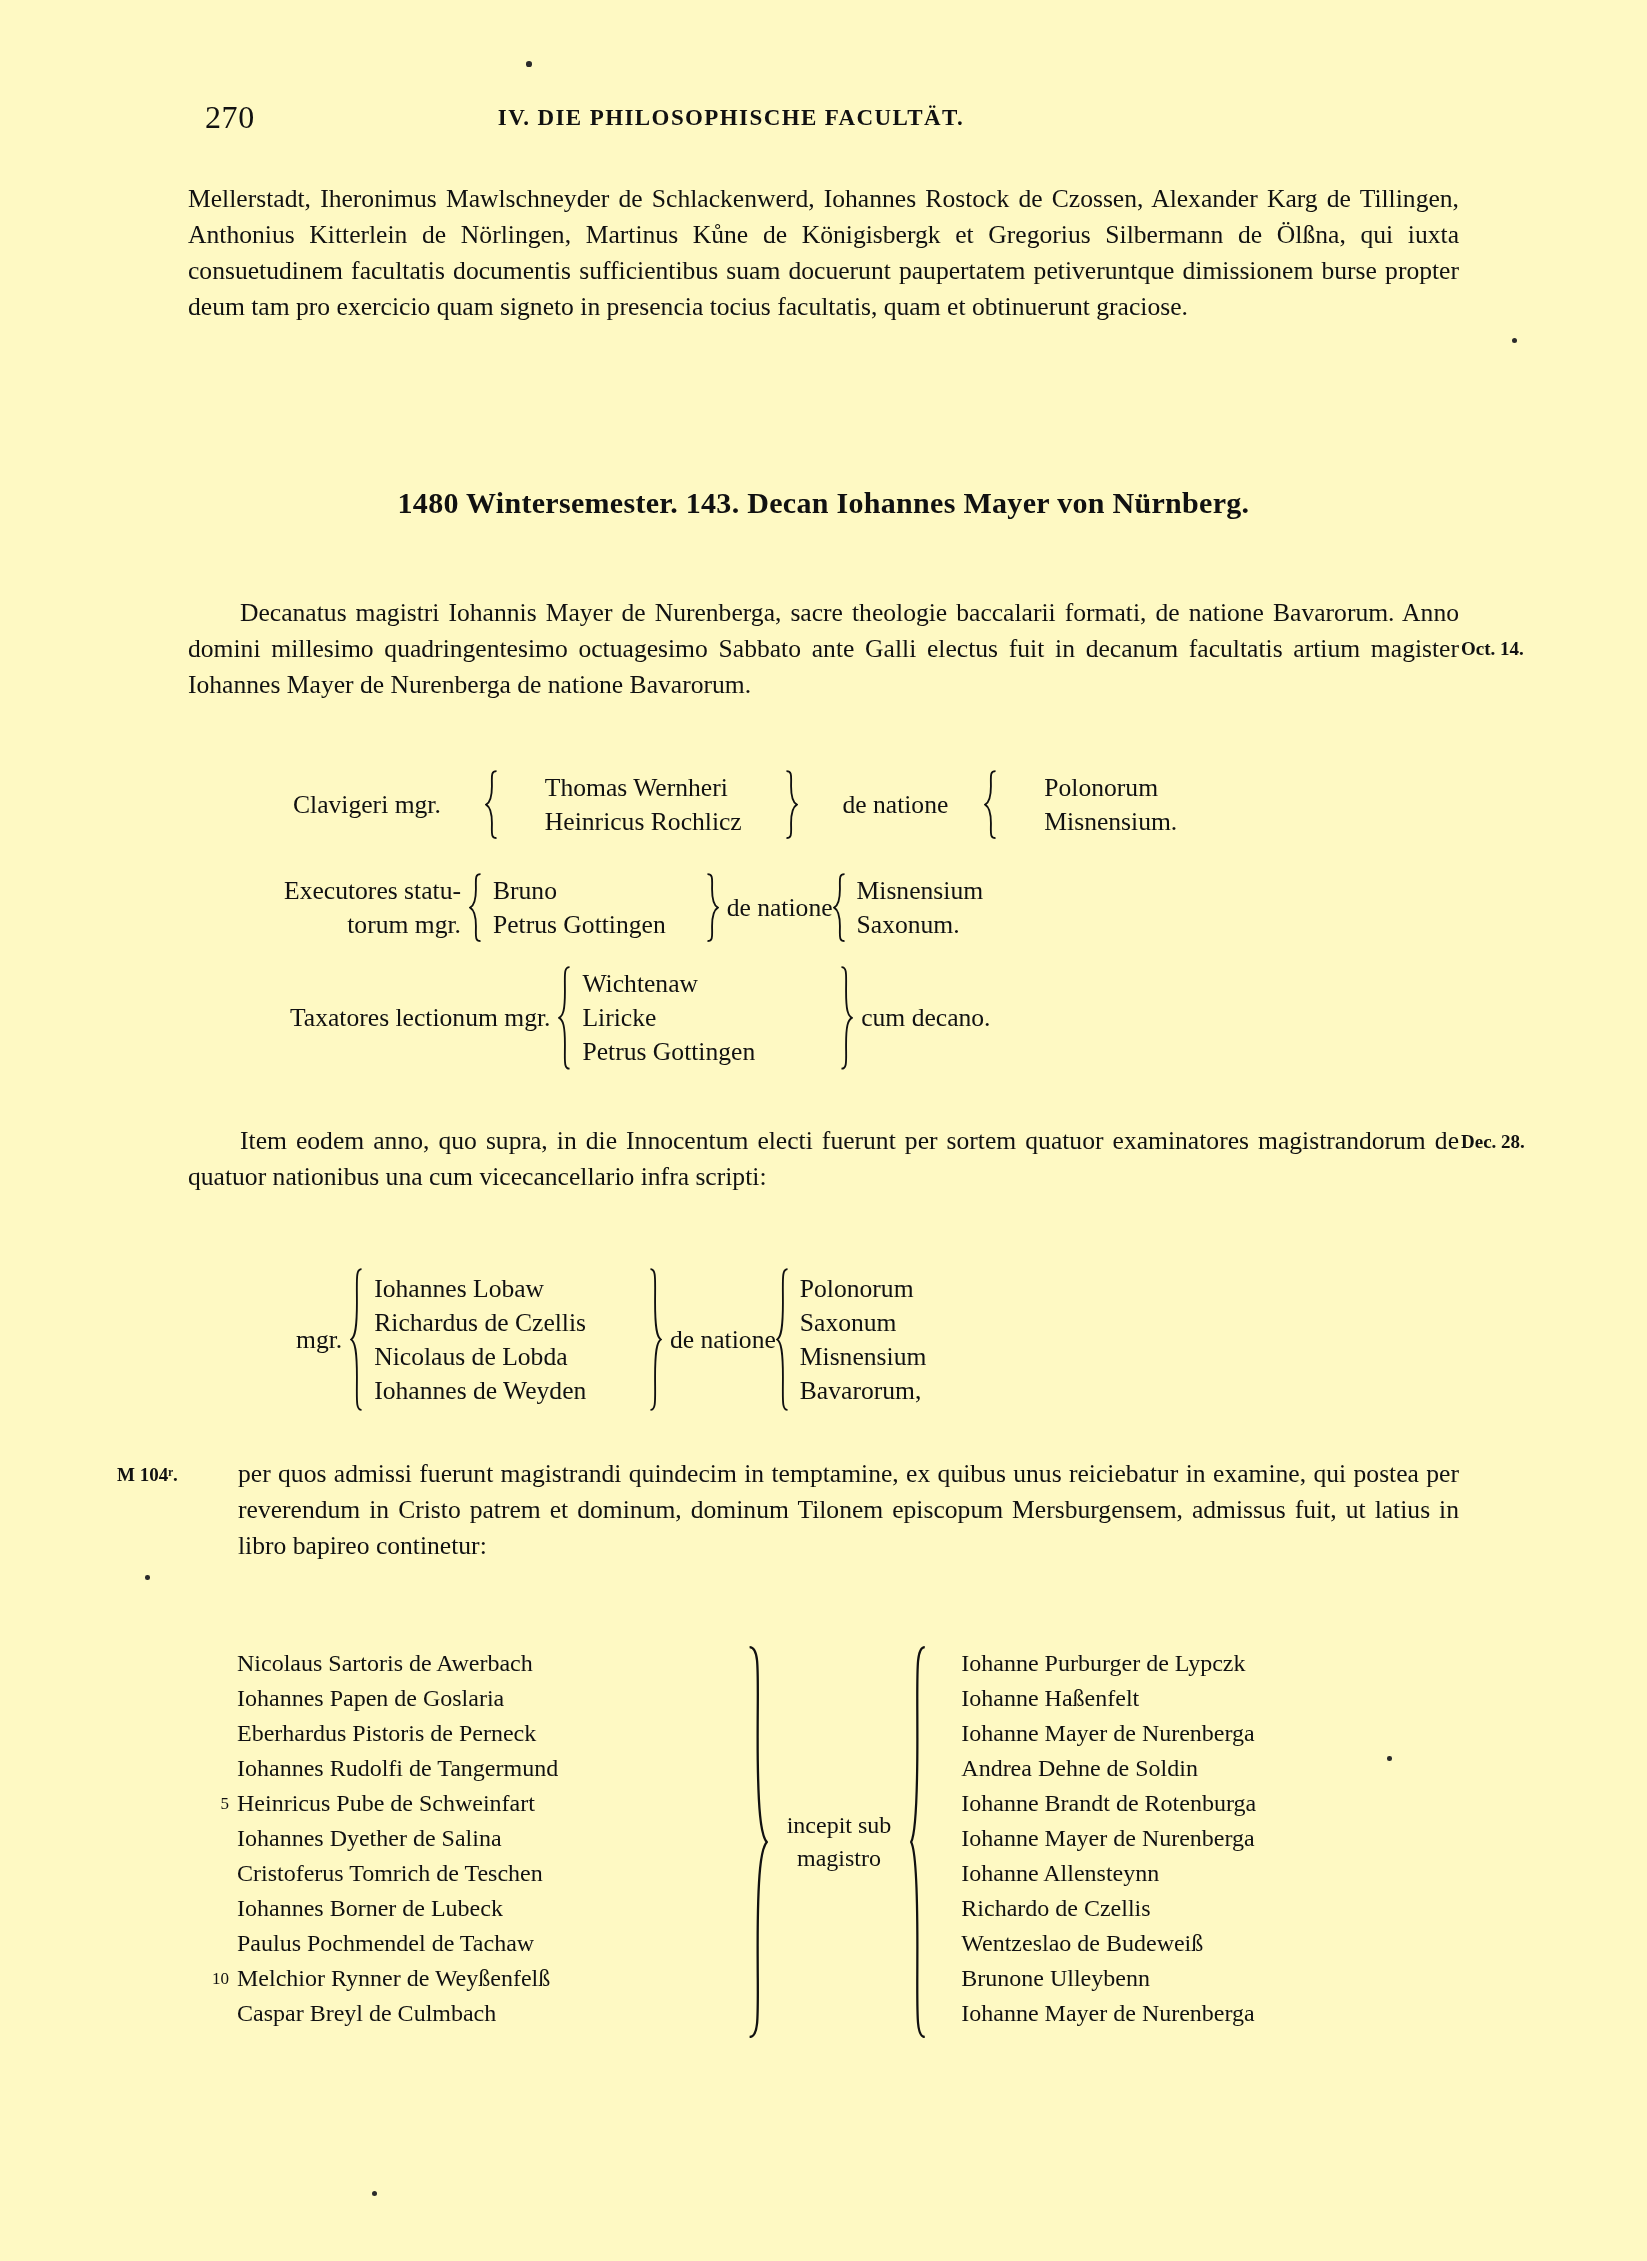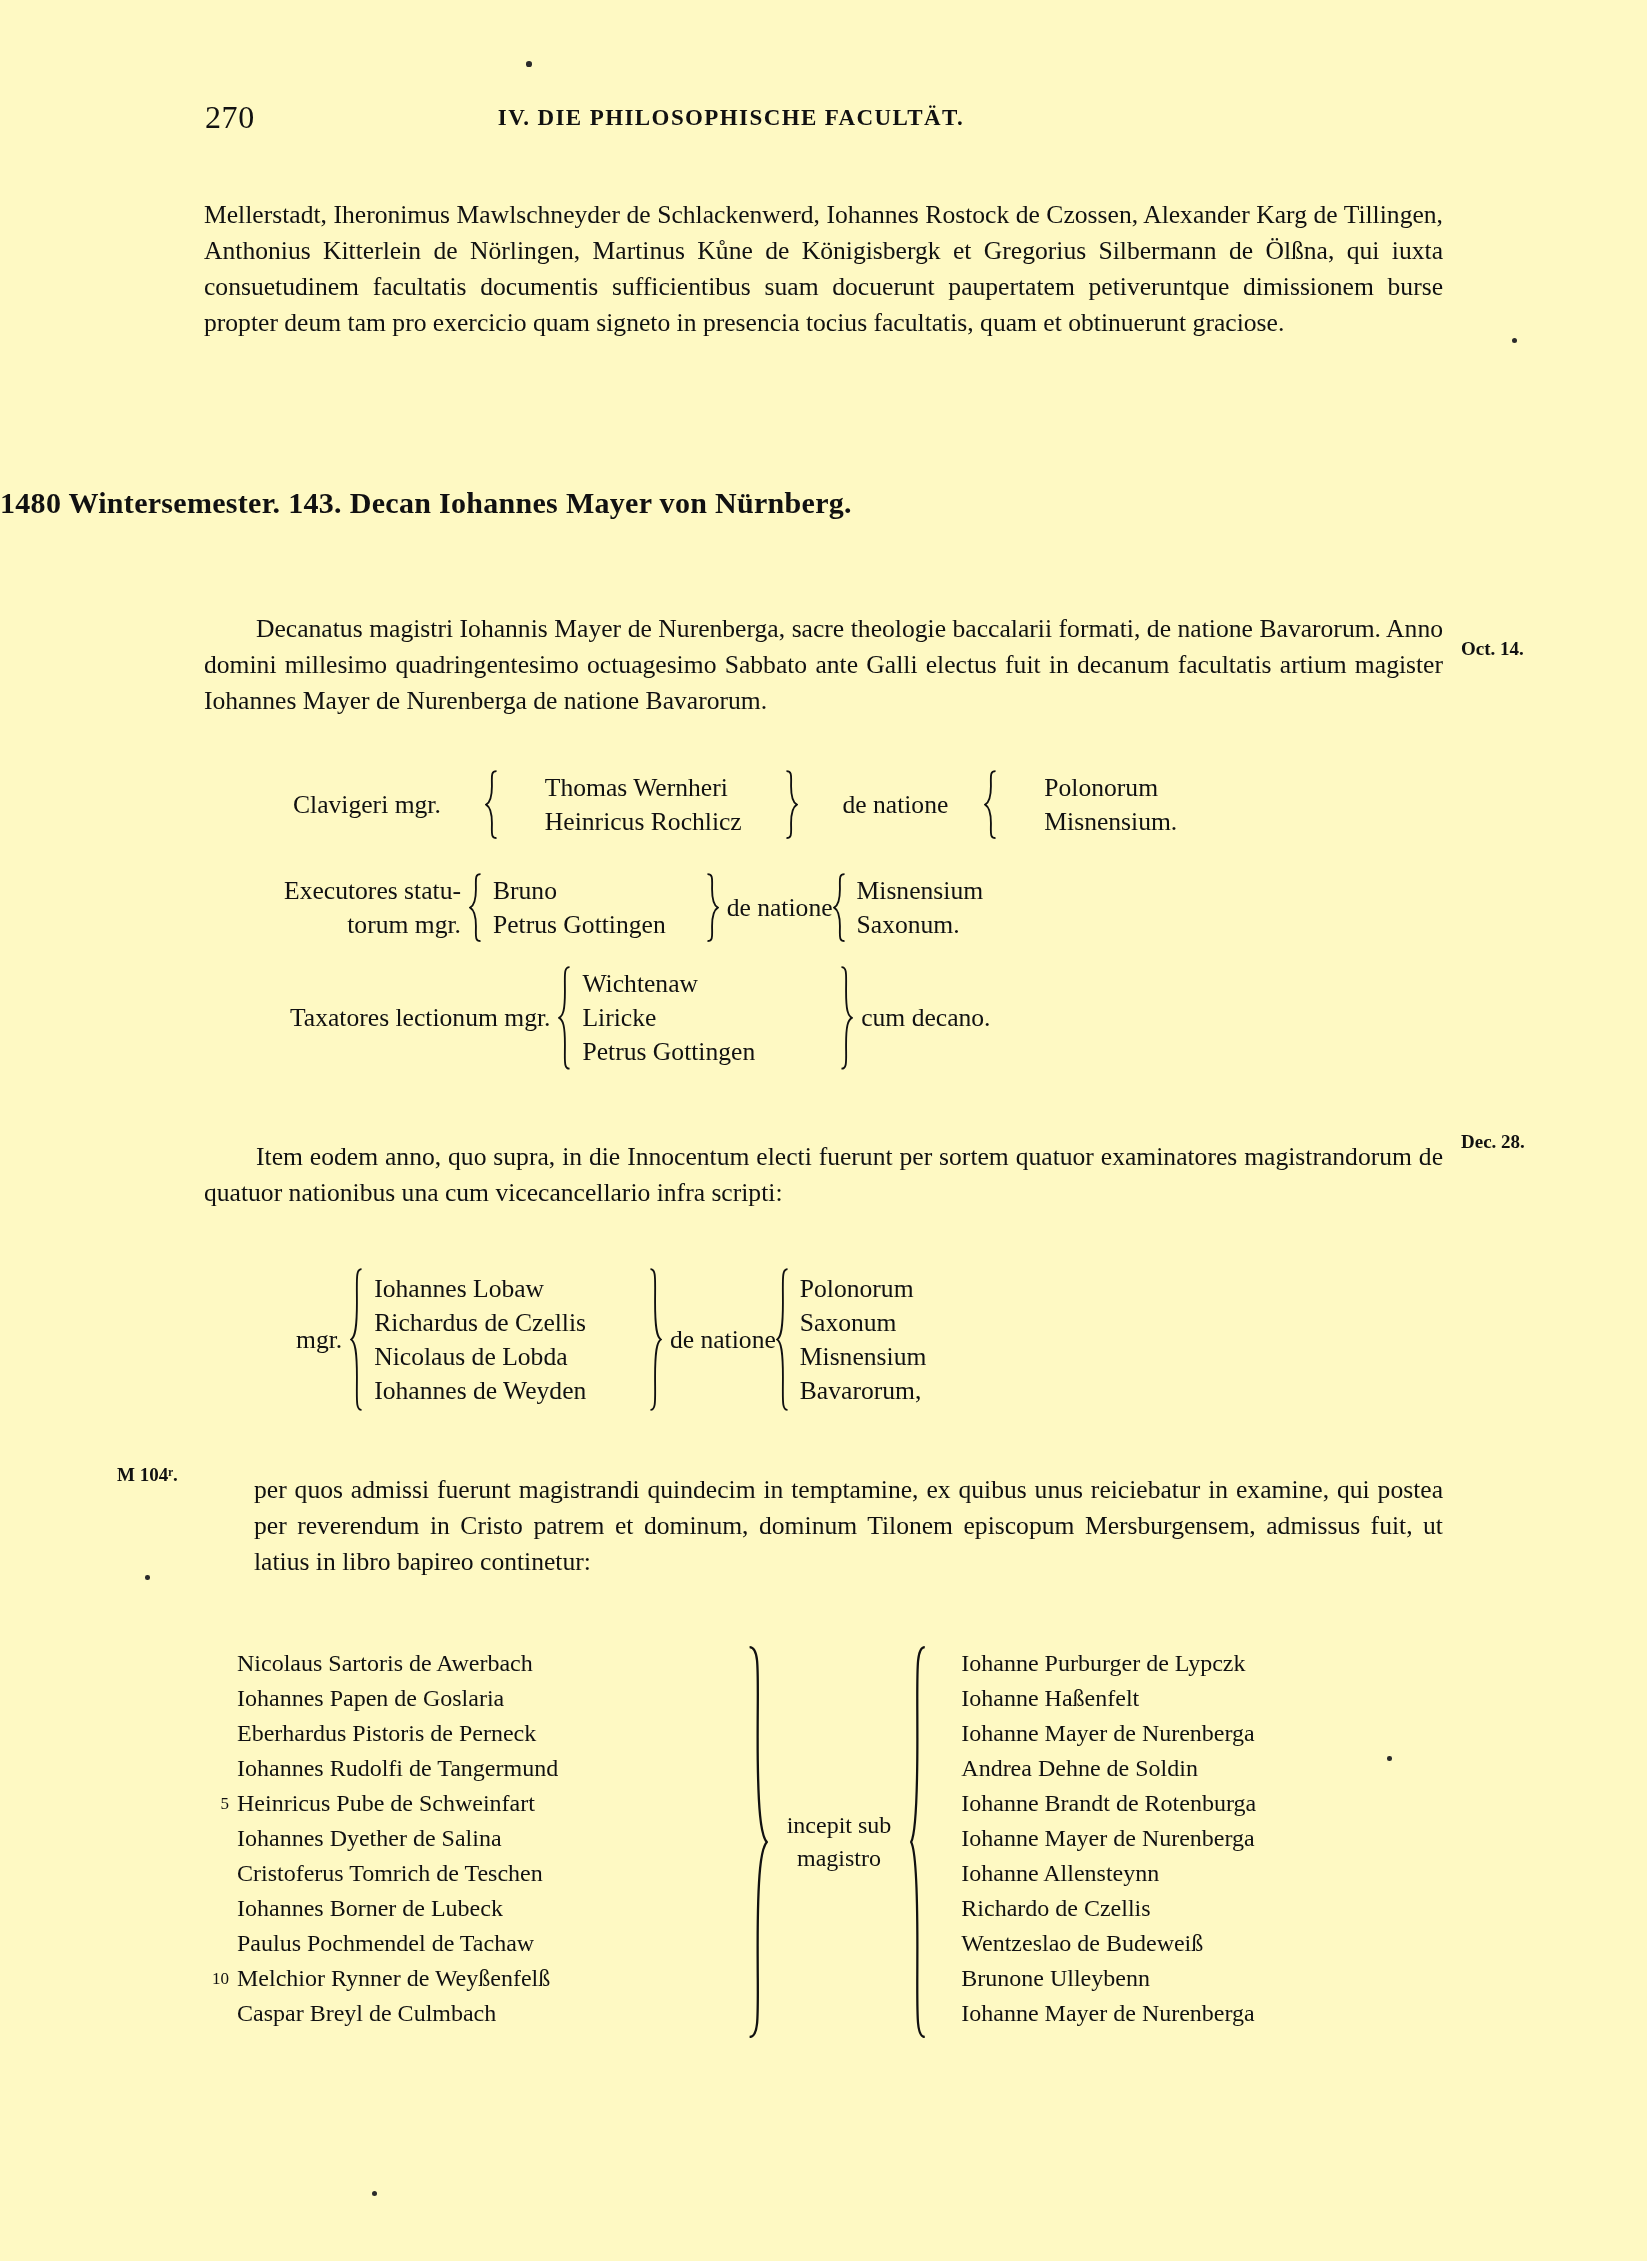--- a/index.html
+++ b/index.html
@@ -55,31 +55,31 @@
   .body-block {
     position: absolute;
     left: 188px;
     width: 1271px;
     font-size: 25.6px;
     line-height: 36px;
     text-align: justify;
     text-justify: inter-word;
   }
   .body-block p {
-    margin: 16px;
+    margin: 0;
   }
   .indent { text-indent: 52px; }
 
   
   .section-heading {
     position: absolute;
     left: 0;
     top: 486px;
     width: 1647px;
-    text-align: left;
+    text-align: center;
     font-size: 30px;
     font-weight: 700;
     letter-spacing: 0.3px;
   }
 
   
   .margin-note {
     position: absolute;
     font-size: 19px;
     font-weight: 600;

